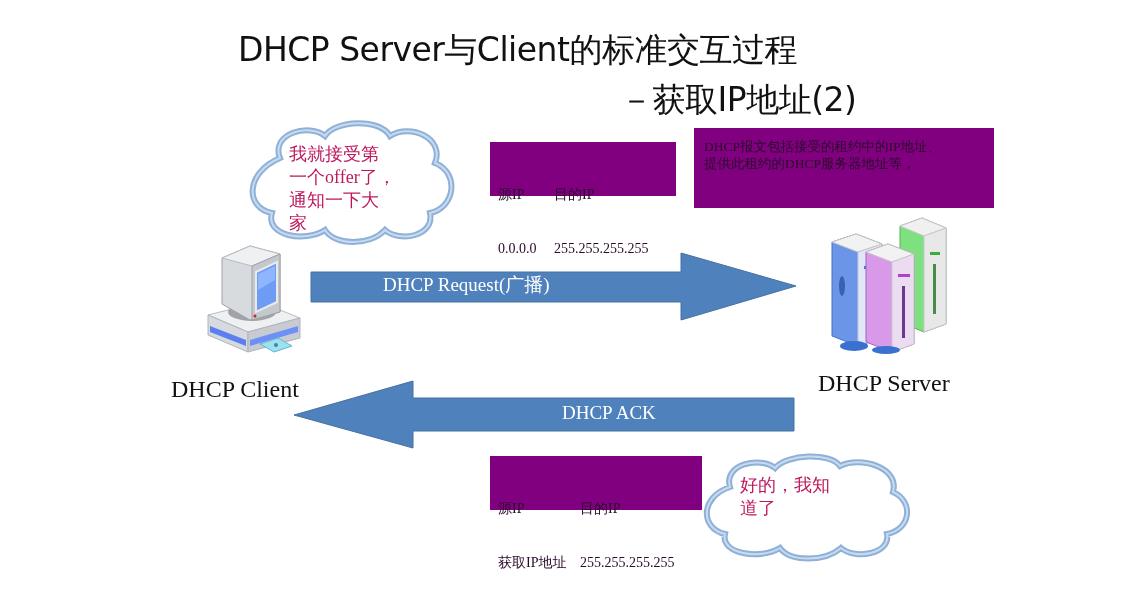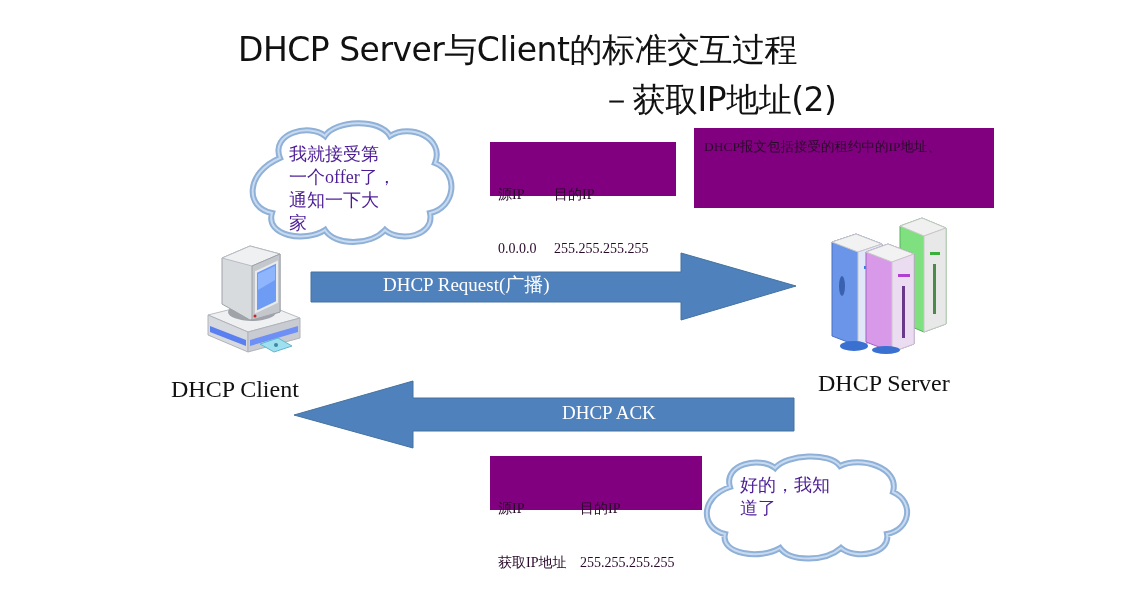--- a/index.html
+++ b/index.html
@@ -4,48 +4,49 @@
   <style>
     html, body { margin: 0; padding: 0; background: #ffffff; }
     body { width: 1131px; height: 590px; position: relative; overflow: hidden;
            font-family: "Liberation Serif", serif; }
     .abs { position: absolute; }
     .title { font-family: "DejaVu Sans", sans-serif; color: #111; font-size: 33px; letter-spacing: -0.5px; white-space: nowrap; }
     .purple { background: #800080; color: #2a0a2a; font-family: Liberation Serif, serif; margin-left: 16px; }
     .ipbox { font-size: 14px; line-height: 18px; padding: 8px 8px; box-sizing: border-box; white-space: pre; }
     .ipbox .row span { display: inline-block; }
     .note { font-size: 13.5px; line-height: 17px; padding: 10px 10px; box-sizing: border-box; }
-    .cloud-text { font-family: "Liberation Serif", "DejaVu Serif", serif; color: #4c1d95; font-size: 18px; line-height: 23px; }
+    .cloud-text { font-family: "Liberation Serif", "DejaVu Serif", serif; color: #be185d; font-size: 18px; line-height: 23px; }
     .arrow-label { font-family: "Liberation Serif", serif; color: #ffffff; font-size: 19px; white-space: nowrap; }
     .node-label { font-family: "Liberation Serif", serif; color: #111; font-size: 24px; white-space: nowrap; }
   </style>
 </head>
 <body>
 
 <div class="abs title" style="left:238px; top:28px;text-align:center;">DHCP Server与Client的标准交互过程</div>
-<div class="abs title" style="left:600px; top:78px;">－获取IP地址(2)</div>
+<div class="abs title" style="left:620px; top:78px;">－获取IP地址(2)</div>
 
 <svg class="abs" style="left:240px; top:118px;" width="220" height="130" viewBox="0 0 220 130">
   <path d="M40,40 C30,15 70,5 85,18 C95,2 140,0 150,18 C170,5 205,20 195,45 C220,55 215,90 190,95 C195,118 160,125 145,112 C130,128 95,128 85,112 C65,125 25,118 32,95 C5,90 5,55 40,40 Z" fill="#ffffff" stroke="#8fb1d8" stroke-width="6"></path>
   <path d="M40,40 C30,15 70,5 85,18 C95,2 140,0 150,18 C170,5 205,20 195,45 C220,55 215,90 190,95 C195,118 160,125 145,112 C130,128 95,128 85,112 C65,125 25,118 32,95 C5,90 5,55 40,40 Z" fill="none" stroke="#c8daf0" stroke-width="2"></path>
 </svg>
 <div class="abs cloud-text" style="left:289px; top:143px;">
   <div>我就接受第</div>
   <div>一个offer了，</div>
   <div>通知一下大</div>
   <div>家</div>
 </div>
 
 <div class="abs purple ipbox" style="left:474px; top:142px; width:186px; height:54px;">
   <div class="row"><span style="width:56px">源IP</span><span>目的IP</span></div>
   <div class="row"><span style="width:56px">0.0.0.0</span><span>255.255.255.255</span></div>
 </div>
 
 <div class="abs purple note" style="left:678px; top:128px; width:300px; height:80px;">
   <div>DHCP报文包括接受的租约中的IP地址、</div>
+  <div>提供此租约的DHCP服务器地址等，</div>
 </div>
 
 <svg class="abs" style="left:200px; top:240px;" width="110" height="125" viewBox="0 0 110 125">
 
   <polygon points="8,75 60,62 100,78 48,92" fill="#eef0f2" stroke="#b8bcc2"></polygon>
   <polygon points="8,75 48,92 48,112 8,95" fill="#d6dade" stroke="#b0b4ba"></polygon>
   <polygon points="48,92 100,78 100,98 48,112" fill="#c8ccd2" stroke="#b0b4ba"></polygon>
   <polygon points="10,86 46,100 46,106 10,92" fill="#5a7ff0"></polygon>
   <polygon points="50,100 98,86 98,92 50,106" fill="#6e8ff5"></polygon>
 

